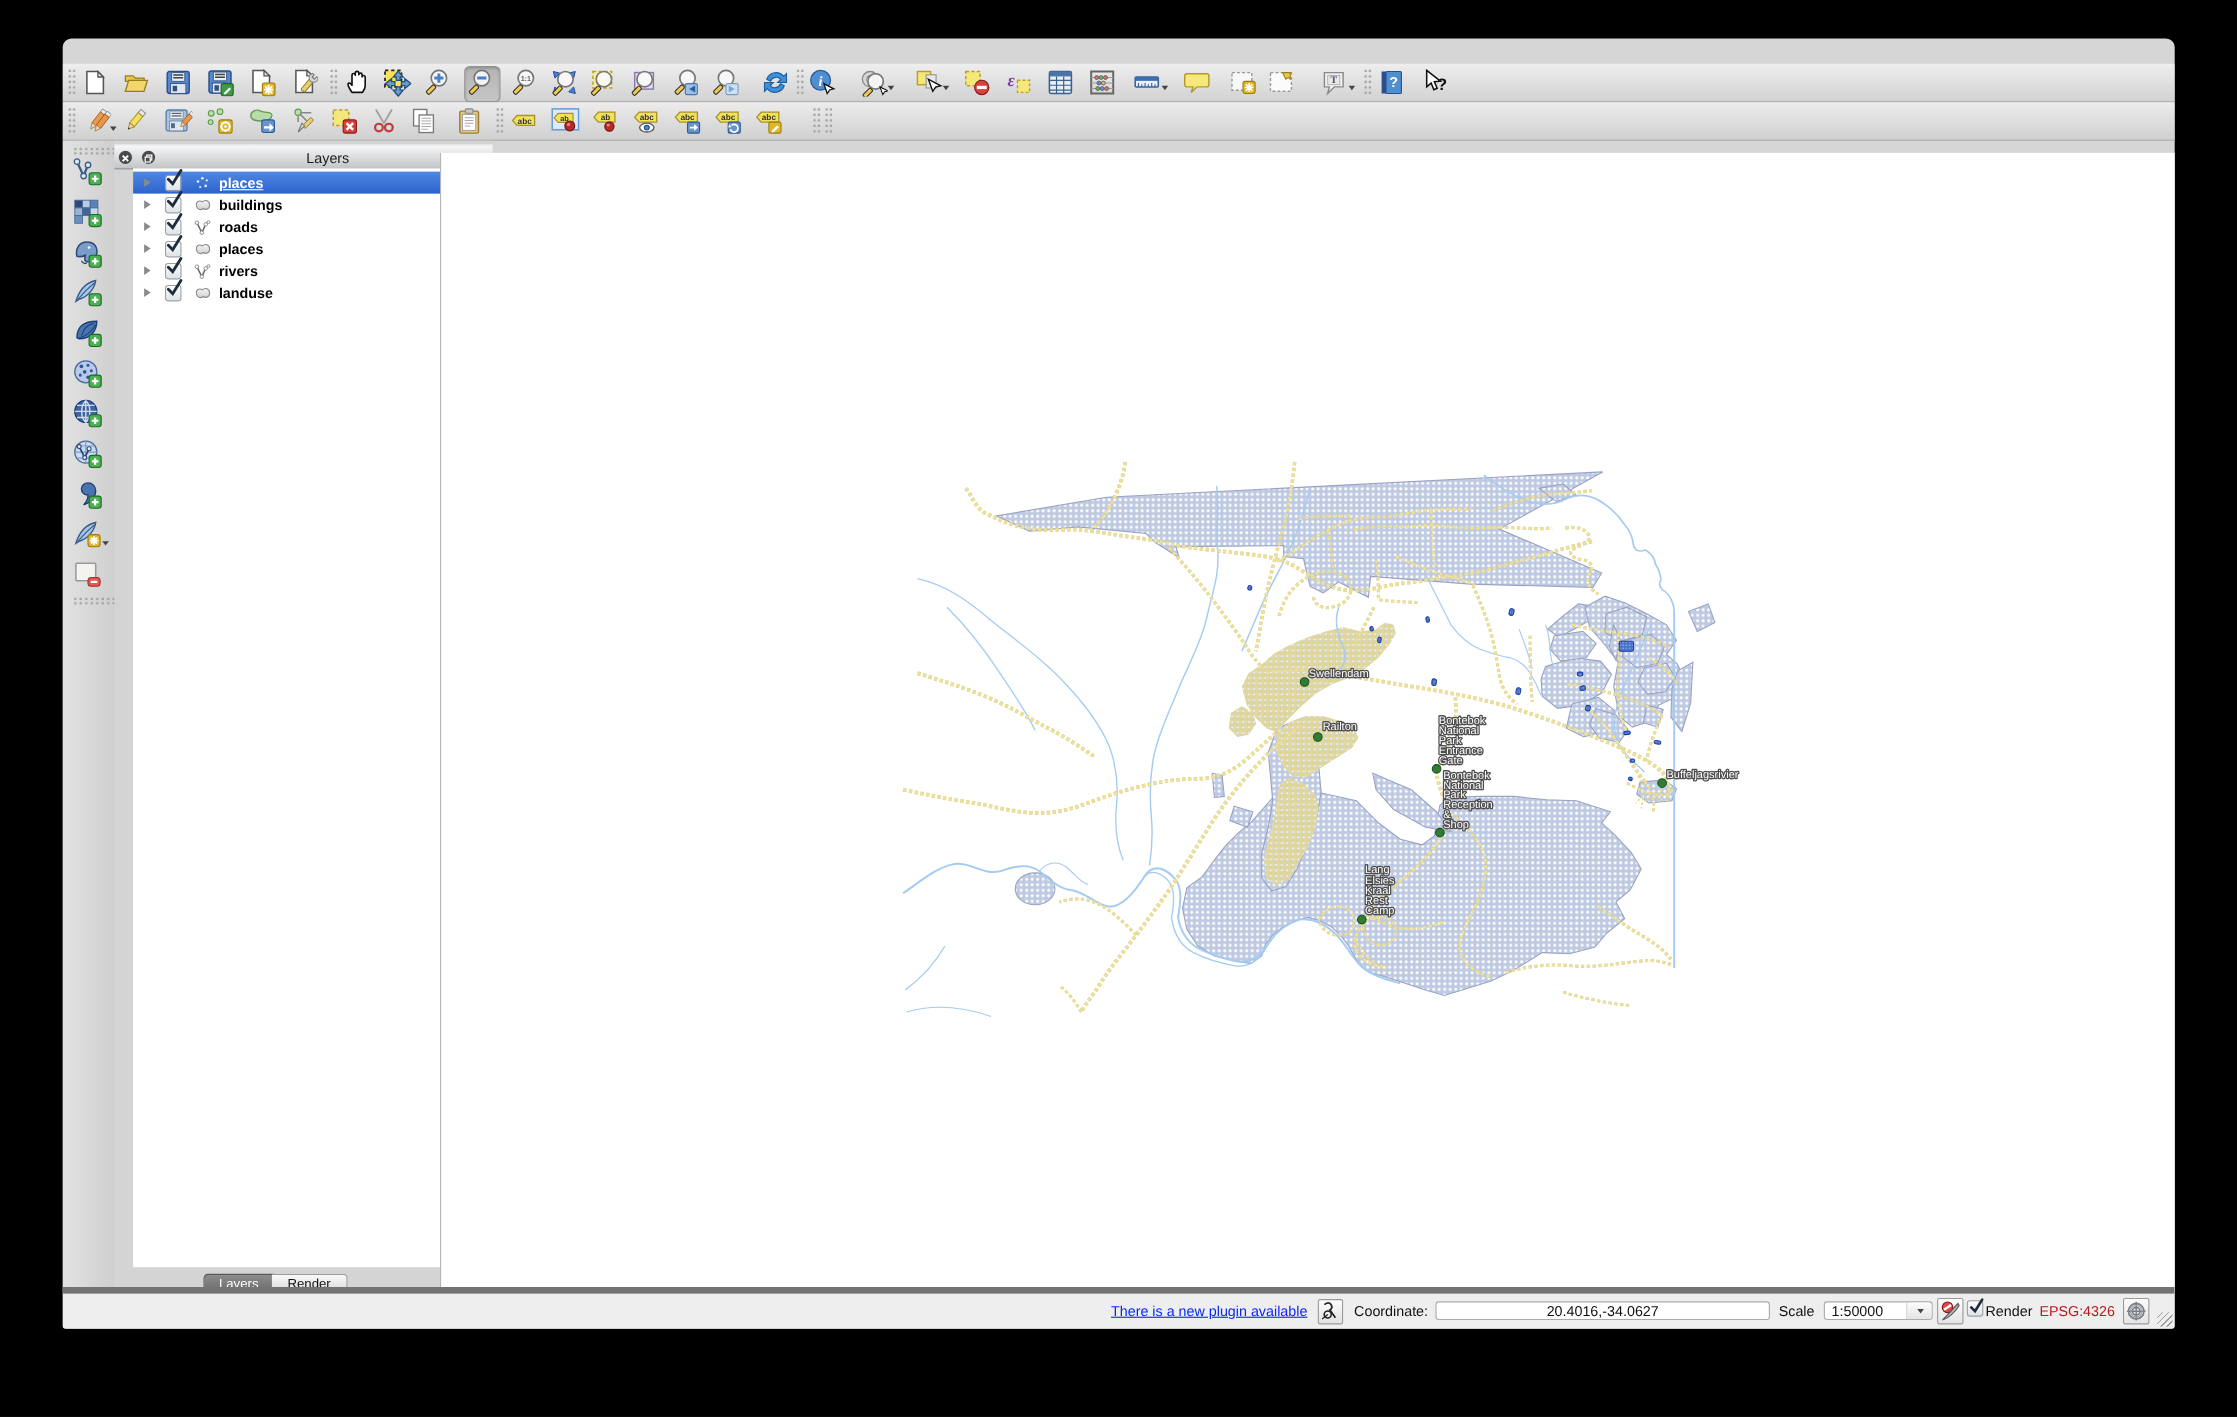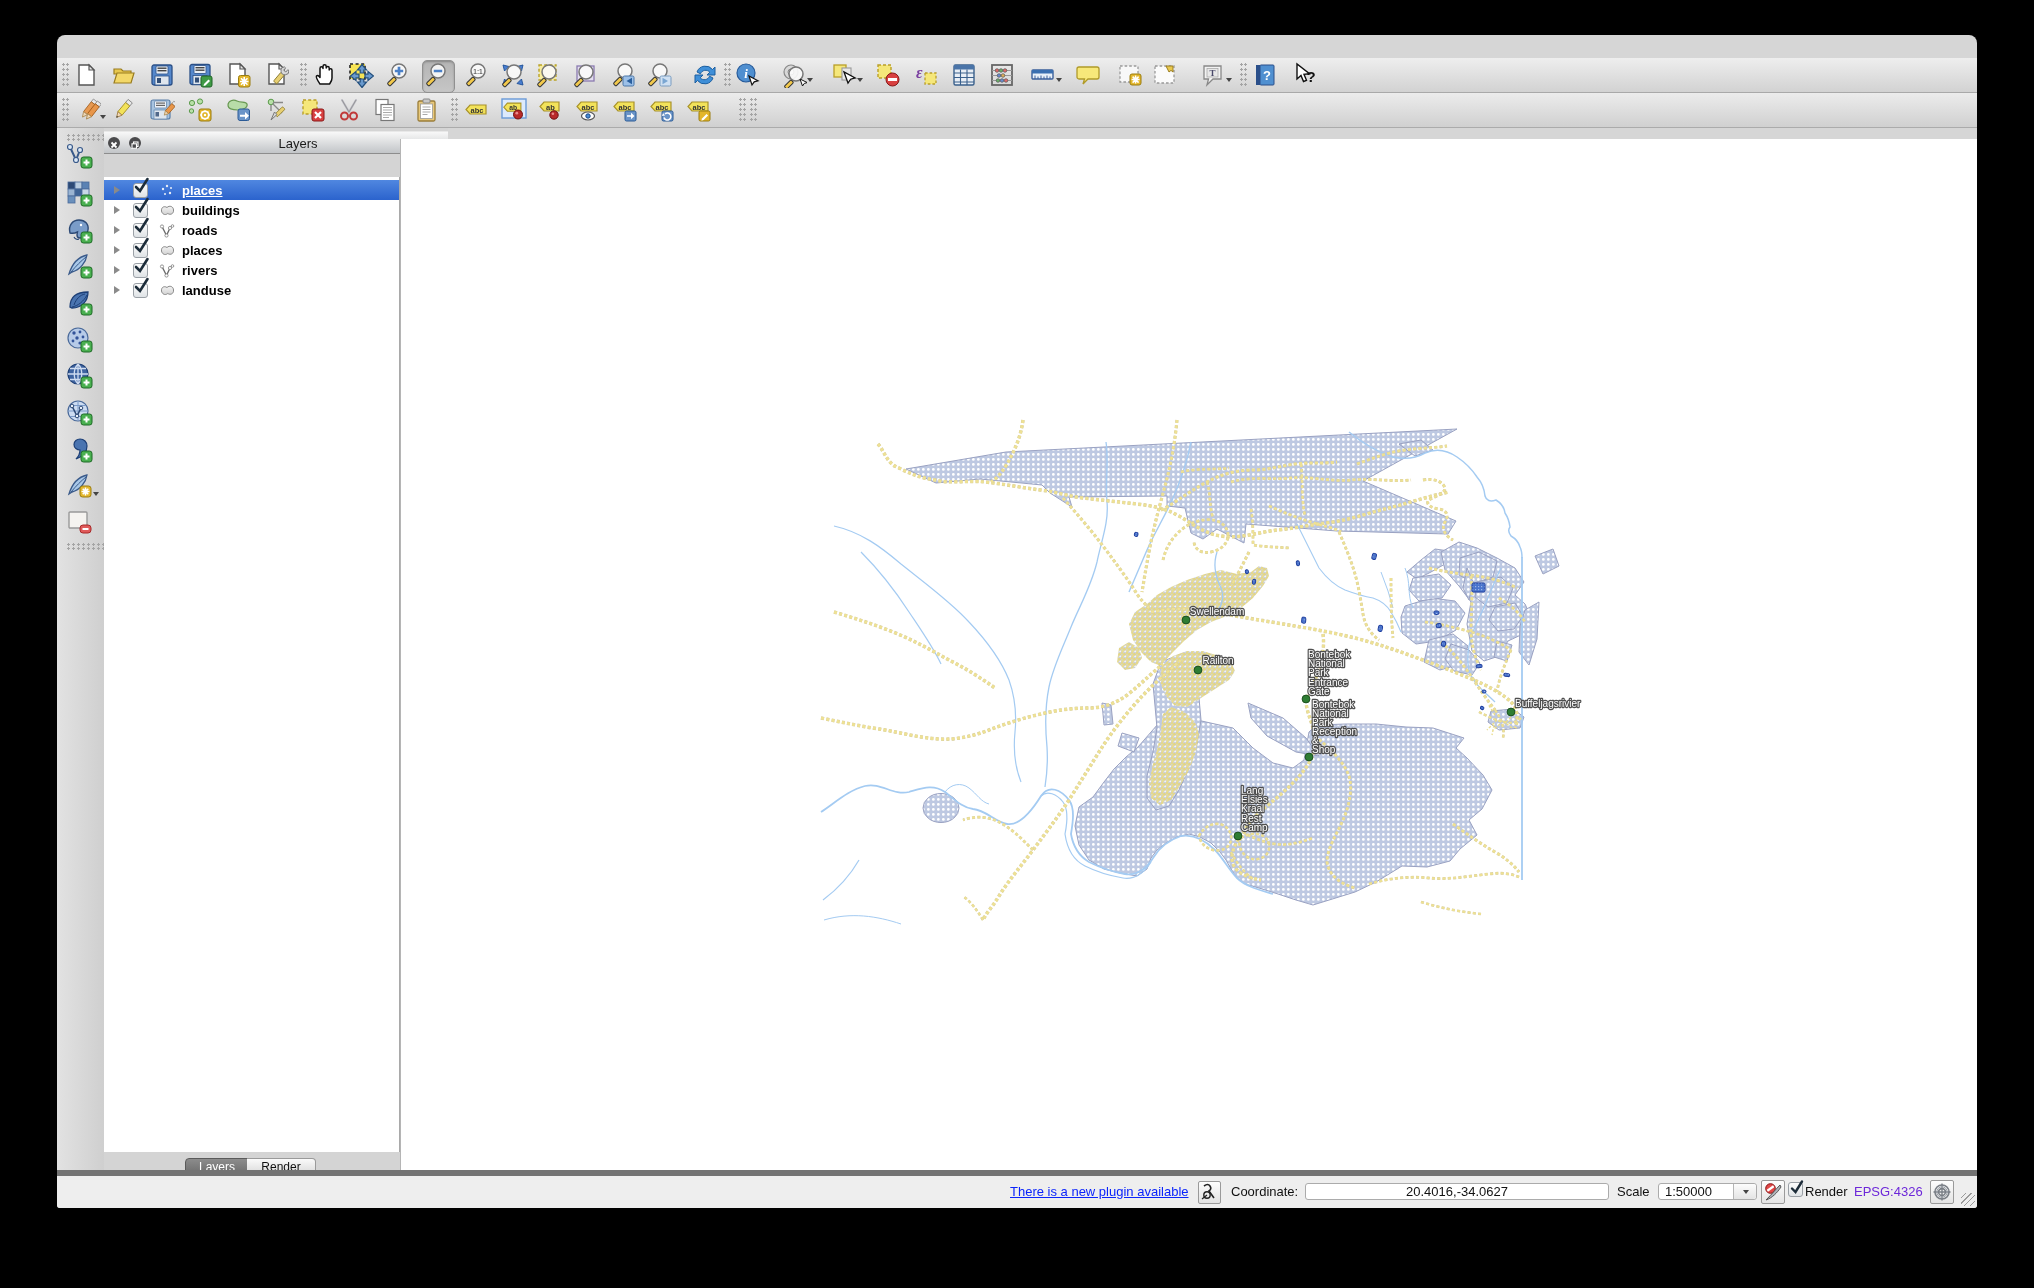--- a/index.html
+++ b/index.html
@@ -34,22 +34,22 @@
  box-shadow:inset 0 1px 2px rgba(0,0,0,.25);}
 #side{position:absolute;left:0;top:93px;width:47px;bottom:32px;
  background:linear-gradient(90deg,#e2e2e2,#cfcfcf);}
 #panel{position:absolute;left:47px;top:93px;width:344px;bottom:32px;background:#d4d4d4;}
 #phead{position:absolute;left:0;top:3px;width:100%;height:21px;
  background:linear-gradient(#f8f8f8,#c2c5c8);border-bottom:1px solid #8d8d8d;border-top:1px solid #e8e8e8;}
 .pbtn{position:absolute;top:4.5px;width:12px;height:12px;border-radius:50%;
  background:#4a4a4c;color:#fff;}
 #ptitle{position:absolute;left:44px;right:0;top:3.5px;text-align:center;
  font-size:13px;color:#1a1a1a;}
-#plist{position:absolute;left:0px;top:25px;width:295px;bottom:24px;background:#fff;
- border-right:1px solid #a9a9a9;margin-top:24px;}
+#plist{position:absolute;left:17px;top:25px;width:295px;bottom:24px;background:#fff;
+ border-right:1px solid #a9a9a9;}
 .row{position:absolute;left:0;width:100%;height:20px;font-size:13px;font-weight:bold;color:#000;}
 .rowsel{background:linear-gradient(#5087e0,#2b63cd);color:#fff;}
 .tri{position:absolute;left:10px;top:6px;width:0;height:0;border-top:4.5px solid transparent;
  border-bottom:4.5px solid transparent;border-left:6.5px solid #8a8a8a;}
 .cb{position:absolute;left:29px;top:3px;width:13px;height:13px;background:linear-gradient(#fdfdfd,#dfe3e6);
  border:1px solid #9aa0a6;border-radius:3px;}
 .chk{position:absolute;left:28px;top:-4px;width:20px;height:20px;}
 .lic{position:absolute;left:55px;top:2px;width:17px;height:17px;}
 .ltxt{position:absolute;left:78px;top:3px;}
 #tabs{position:absolute;left:81px;bottom:1px;height:17px;font-size:12px;}
@@ -848,16 +848,16 @@
     <div style="position:absolute;left:1873px;top:4px;width:22px;height:22px;background:linear-gradient(#fdfdfd,#e4e4e4);border:1px solid #9a9a9a;border-radius:2px;">
       <svg width="22" height="22" viewBox="0 0 22 22">
           <circle cx="11" cy="11" r="7" fill="none" stroke="#7a7f86" stroke-width="1.6"></circle>
           <circle cx="11" cy="11" r="3.4" fill="none" stroke="#7a7f86" stroke-width="1.6"></circle>
           <path d="M11 2.5 v17 M2.5 11 h17" stroke="#7a7f86" stroke-width="1.4"></path>
           <circle cx="11" cy="11" r="5.2" fill="none" stroke="#9aa0a8" stroke-width="1"></circle>
         </svg>
     </div>
     <span class="lab" style="left:1748px;">Render</span>
 
-    <span class="lab" style="left:1797px;color:#6d28d9;">EPSG:4326</span>
+    <span class="lab" style="left:1797px;color:#b91c1c;">EPSG:4326</span>
     <div id="grip2"></div>
   </div>
 </div>
 
 </body></html>

